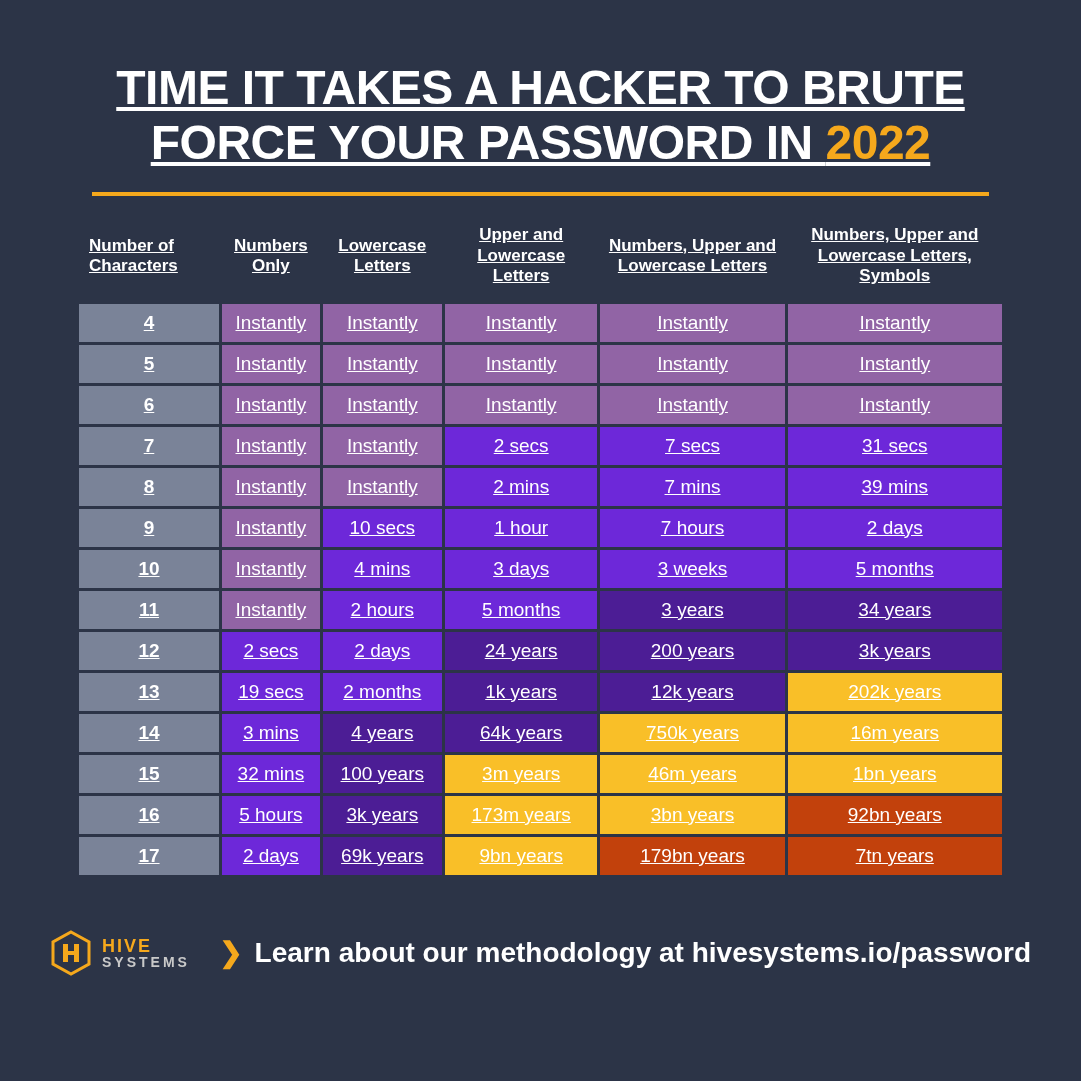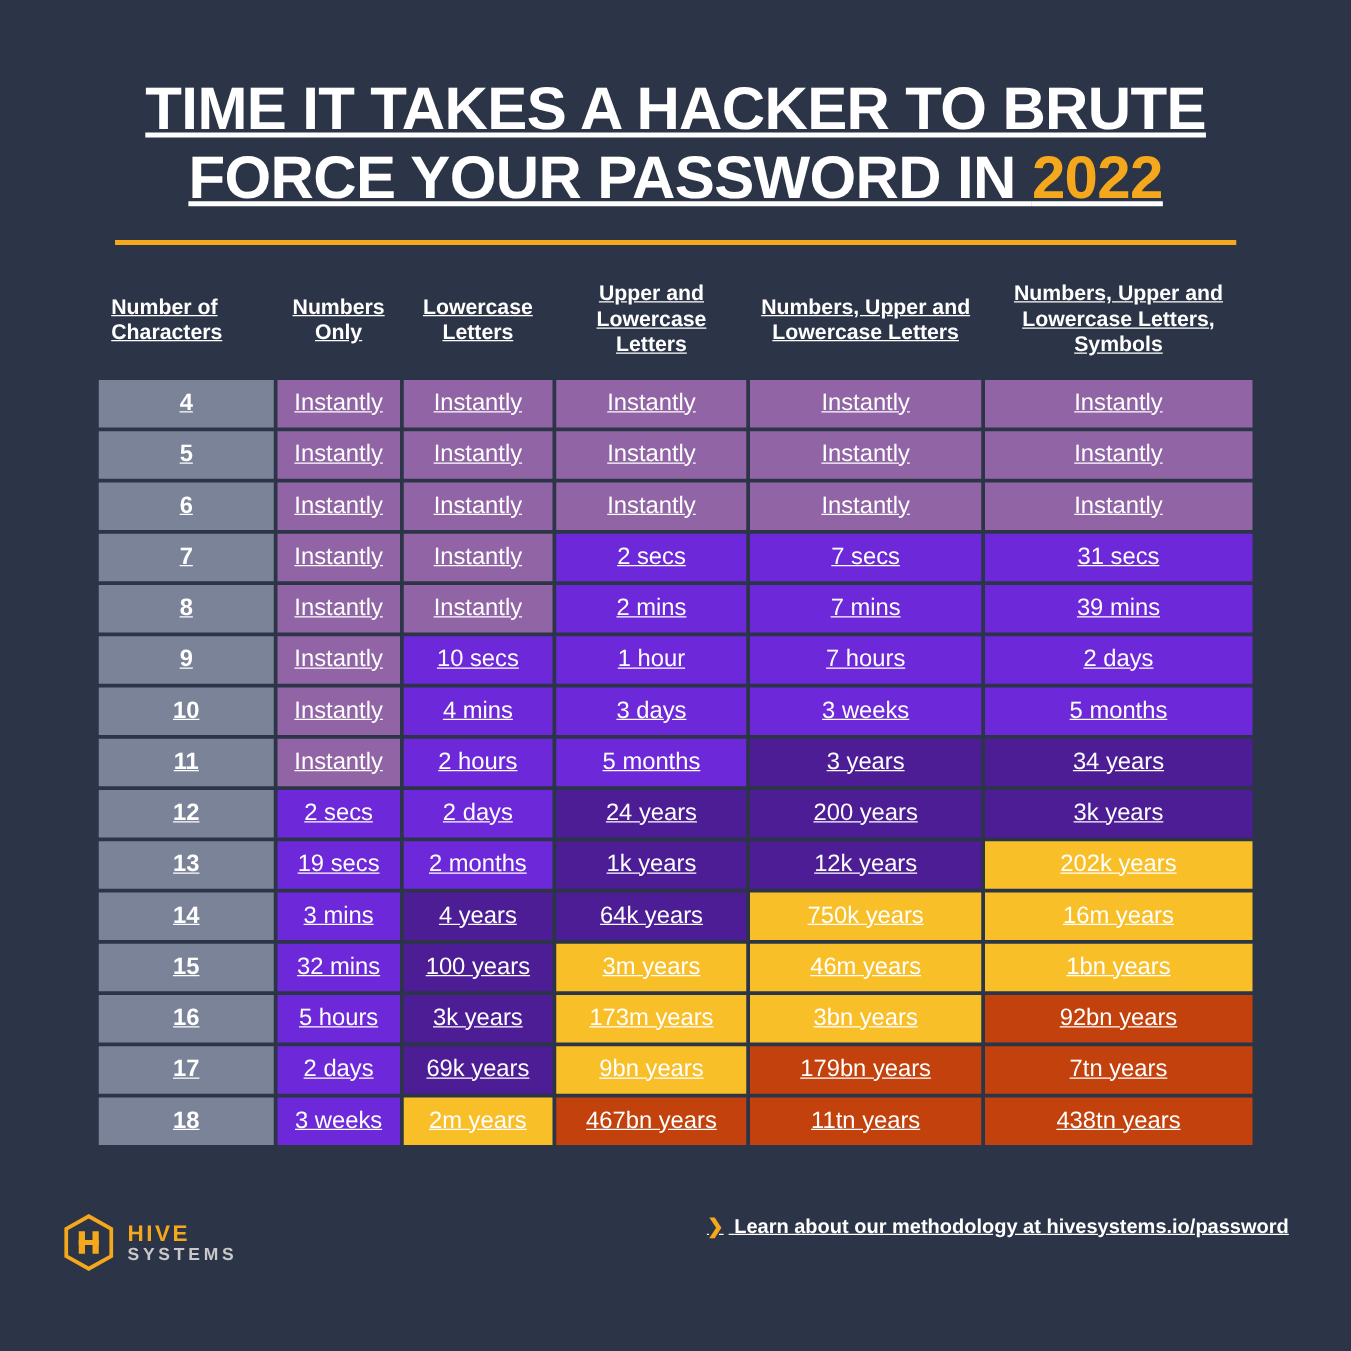--- a/index.html
+++ b/index.html
@@ -11,27 +11,27 @@
 table { width:100%; border-collapse:separate; border-spacing:3px 3px; }
 th { color:#fff; font-size:17px; font-weight:700; text-align:center; padding:6px 4px 14px; line-height:1.2; }
 th:first-child { text-align:left; padding-left:10px; }
 td { text-align:center; font-size:19px; font-weight:500; padding:8px 4px; }
 td.idx { background:#7a8398; color:#fff; font-weight:700; width:140px; }
 .c-p { background:#9164a5;margin-left:12px; }
 .c-r { background:#6d28d9; }
 .c-o { background:#4c1d95; }
 .c-y { background:#f9bf28; }
 .c-g { background:#c2410c; }
-.footer { display:flex; align-items:flex-start; justify-content:space-between; padding:22px 50px 0; }
+.footer { display:flex; align-items:center; justify-content:space-between; padding:22px 50px 0; }
 .logo { display:flex; align-items:center; gap:10px; }
 .logo-mark { display:flex; align-items:center; }
 .logo-text { line-height:1; }
 .logo-text .l1 { font-size:18px; font-weight:700; letter-spacing:2px; color:#f5a81c; }
 .logo-text .l2 { font-size:14px; font-weight:700; letter-spacing:3px; color:#c9c9c9; }
-.cta { font-size:16px; font-weight:700; color:#fff;text-decoration:underline; }
+.cta { font-size:28px; font-weight:700; color:#fff; }
 .cta .chev { color:#f5a81c; margin-right:4px; }
 </style>
 </head>
 <body>
 
 <div class="wrap">
   <h1>
     <span>TIME IT TAKES A HACKER TO BRUTE FORCE YOUR PASSWORD IN </span><span class="year">2022</span>
   </h1>
   <div class="rule"></div>
@@ -152,28 +152,20 @@
           <td class="c-g">92bn years</td>
         </tr>
         <tr>
           <td class="idx">17</td>
           <td class="c-r">2 days</td>
           <td class="c-o">69k years</td>
           <td class="c-y">9bn years</td>
           <td class="c-g">179bn years</td>
           <td class="c-g">7tn years</td>
         </tr>
-        <tr>
-          <td class="idx">18</td>
-          <td class="c-r">3 weeks</td>
-          <td class="c-y">2m years</td>
-          <td class="c-g">467bn years</td>
-          <td class="c-g">11tn years</td>
-          <td class="c-g">438tn years</td>
-        </tr>
       </tbody>
   </table>
 </div>
 
 <div class="footer">
   <div class="logo">
     <span class="logo-mark">
       <svg width="42" height="46" viewBox="0 0 42 46">
         <polygon points="21,2 39,12 39,34 21,44 3,34 3,12" fill="none" stroke="#f5a81c" stroke-width="3"></polygon>
         <rect x="13" y="14" width="5" height="18" fill="#f5a81c"></rect>

